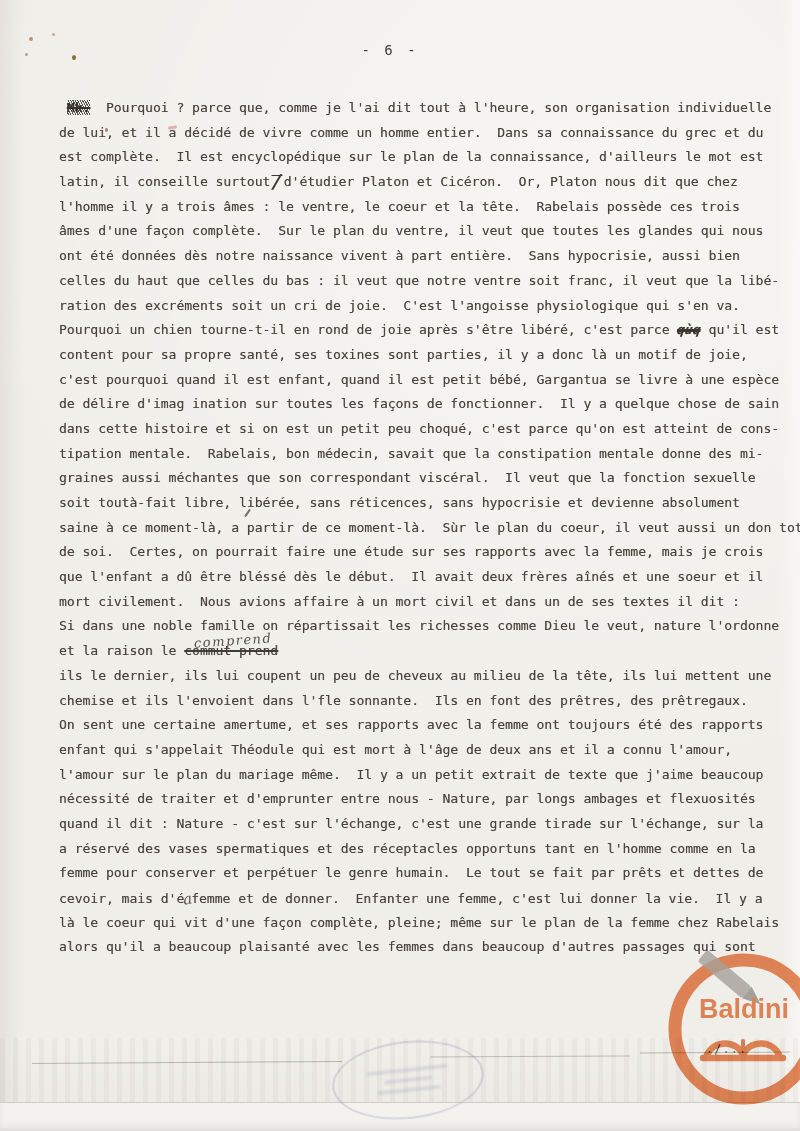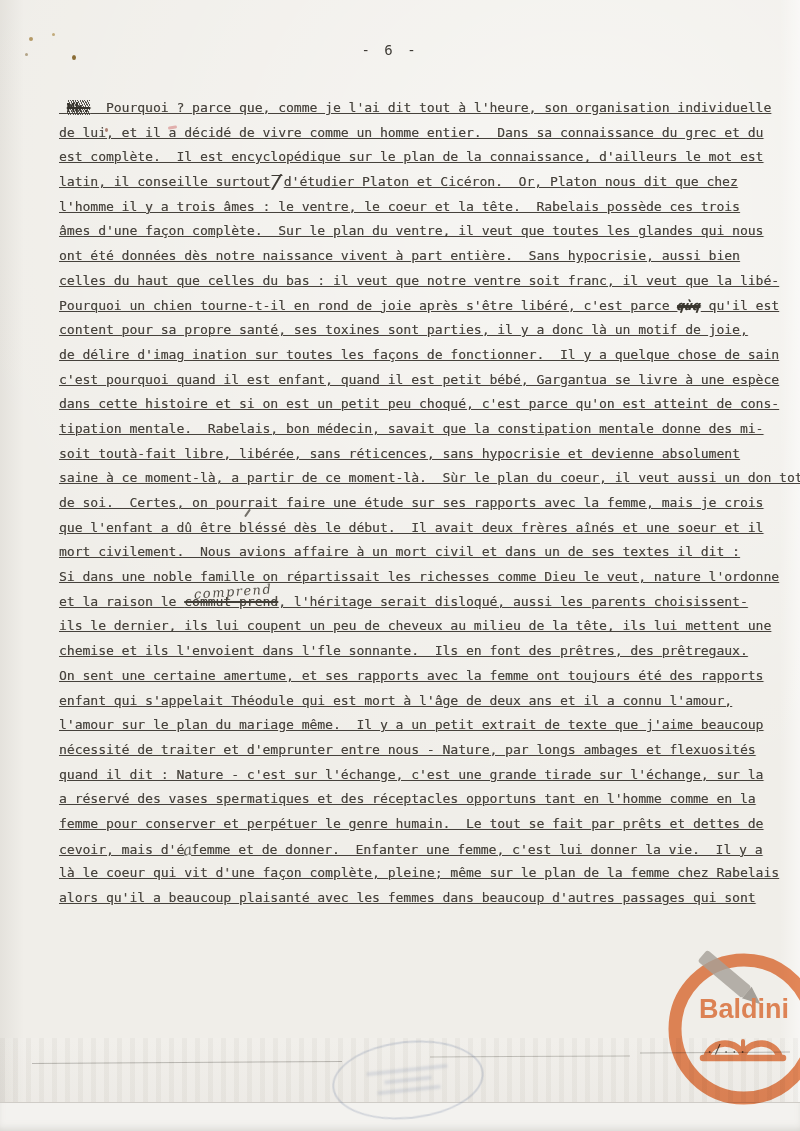--- a/index.html
+++ b/index.html
@@ -15,21 +15,20 @@
     color:#46423c;
   }
   .page-number{
     position:absolute;top:42px;left:0;width:780px;text-align:center;
     font-size:14px;letter-spacing:3px;color:#3f3c36;
   }
   .textblock{position:absolute;top:96px;left:59px;width:741px;}
   .line{
     white-space:pre;height:24.7px;line-height:24.7px;font-size:13px;
     text-shadow:0.3px 0 0 rgba(70,64,56,.45);
-    text-decoration:underline;
   }
   .seg{position:relative;}
   .seg-scratch{
     color:#35322c;font-weight:bold;
     background-image:repeating-linear-gradient(62deg, rgba(50,46,40,.0) 0 1.1px, rgba(50,46,40,.8) 1.1px 2.1px);
     text-decoration:line-through;text-decoration-thickness:2px;
   }
   .seg-insert{
     display:inline-block;font-size:19px;font-weight:bold;color:#3d3a34;
     transform:translateY(2px) skewX(-6deg);line-height:10px;
@@ -109,33 +108,35 @@
 
   <div class="textblock" id="textblock">
       <div class="line"><span class="seg seg-plain"> </span><span class="seg seg-scratch">Mk.</span><span class="seg seg-plain">  Pourquoi ? parce que, comme je l'ai dit tout à l'heure, son organisation individuelle</span></div>
       <div class="line"><span class="seg seg-plain">de lui, et il a décidé de vivre comme un homme entier.  Dans sa connaissance du grec et du</span></div>
       <div class="line"><span class="seg seg-plain">est complète.  Il est encyclopédique sur le plan de la connaissance, d'ailleurs le mot est</span></div>
       <div class="line"><span class="seg seg-plain">latin, il conseille surtout</span><span class="seg seg-insert">/</span><span class="seg seg-plain">d'étudier Platon et Cicéron.  Or, Platon nous dit que chez</span></div>
       <div class="line"><span class="seg seg-plain">l'homme il y a trois âmes : le ventre, le coeur et la tête.  Rabelais possède ces trois</span></div>
       <div class="line"><span class="seg seg-plain">âmes d'une façon complète.  Sur le plan du ventre, il veut que toutes les glandes qui nous</span></div>
       <div class="line"><span class="seg seg-plain">ont été données dès notre naissance vivent à part entière.  Sans hypocrisie, aussi bien</span></div>
       <div class="line"><span class="seg seg-plain">celles du haut que celles du bas : il veut que notre ventre soit franc, il veut que la libé-</span></div>
+      <div class="line"><span class="seg seg-plain">ration des excréments soit un cri de joie.  C'est l'angoisse physiologique qui s'en va.</span></div>
       <div class="line"><span class="seg seg-plain">Pourquoi un chien tourne-t-il en rond de joie après s'être libéré, c'est parce </span><span class="seg seg-strikehand">qùq</span><span class="seg seg-plain"> qu'il est</span></div>
       <div class="line"><span class="seg seg-plain">content pour sa propre santé, ses toxines sont parties, il y a donc là un motif de joie,</span></div>
+      <div class="line"><span class="seg seg-plain">c'est pourquoi quand il est enfant, quand il est petit bébé, Gargantua se livre à une espèce</span></div>
       <div class="line"><span class="seg seg-plain">de délire d'imag ination sur toutes les façons de fonctionner.  Il y a quelque chose de sain</span></div>
-      <div class="line"><span class="seg seg-plain">c'est pourquoi quand il est enfant, quand il est petit bébé, Gargantua se livre à une espèce</span></div>
       <div class="line"><span class="seg seg-plain">dans cette histoire et si on est un petit peu choqué, c'est parce qu'on est atteint de cons-</span></div>
       <div class="line"><span class="seg seg-plain">tipation mentale.  Rabelais, bon médecin, savait que la constipation mentale donne des mi-</span></div>
+      <div class="line"><span class="seg seg-plain">graines aussi méchantes que son correspondant viscéral.  Il veut que la fonction sexuelle</span></div>
       <div class="line"><span class="seg seg-plain">soit toutà-fait libre, libérée, sans réticences, sans hypocrisie et devienne absolument</span></div>
       <div class="line"><span class="seg seg-plain">saine à ce moment-là, a partir de ce moment-là.  Sùr le plan du coeur, il veut aussi un don total</span></div>
       <div class="line"><span class="seg seg-plain">de soi.  Certes, on pourrait faire une étude sur ses rapports avec la femme, mais je crois</span></div>
       <div class="line"><span class="seg seg-plain">que l'enfant a dû être bléssé dès le début.  Il avait deux frères aînés et une soeur et il</span></div>
       <div class="line"><span class="seg seg-plain">mort civilement.  Nous avions affaire à un mort civil et dans un de ses textes il dit :</span></div>
       <div class="line"><span class="seg seg-plain">Si dans une noble famille on répartissait les richesses comme Dieu le veut, nature l'ordonne</span></div>
-      <div class="line"><span class="seg seg-plain">et la raison le </span><span class="seg seg-strike">commut prend<span class="above">comprend</span></span><span class="seg seg-plain">, l'héritage serait disloqué, aussi les parents choisissent-</span></div>
+      <div class="line"><span class="seg seg-plain">et la raison le </span><span class="seg seg-strike">commut prend<span class="above">comprend</span></span></div>
       <div class="line"><span class="seg seg-plain">ils le dernier, ils lui coupent un peu de cheveux au milieu de la tête, ils lui mettent une</span></div>
       <div class="line"><span class="seg seg-plain">chemise et ils l'envoient dans l'fle sonnante.  Ils en font des prêtres, des prêtregaux.</span></div>
       <div class="line"><span class="seg seg-plain">On sent une certaine amertume, et ses rapports avec la femme ont toujours été des rapports</span></div>
       <div class="line"><span class="seg seg-plain">enfant qui s'appelait Théodule qui est mort à l'âge de deux ans et il a connu l'amour,</span></div>
       <div class="line"><span class="seg seg-plain">l'amour sur le plan du mariage même.  Il y a un petit extrait de texte que j'aime beaucoup</span></div>
       <div class="line"><span class="seg seg-plain">nécessité de traiter et d'emprunter entre nous - Nature, par longs ambages et flexuosités</span></div>
       <div class="line"><span class="seg seg-plain">quand il dit : Nature - c'est sur l'échange, c'est une grande tirade sur l'échange, sur la</span></div>
       <div class="line"><span class="seg seg-plain">a réservé des vases spermatiques et des réceptacles opportuns tant en l'homme comme en la</span></div>
       <div class="line"><span class="seg seg-plain">femme pour conserver et perpétuer le genre humain.  Le tout se fait par prêts et dettes de</span></div>
       <div class="line"><span class="seg seg-plain">cevoir, mais d'é</span><span class="seg seg-handloop">a</span><span class="seg seg-plain">femme et de donner.  Enfanter une femme, c'est lui donner la vie.  Il y a</span></div>

